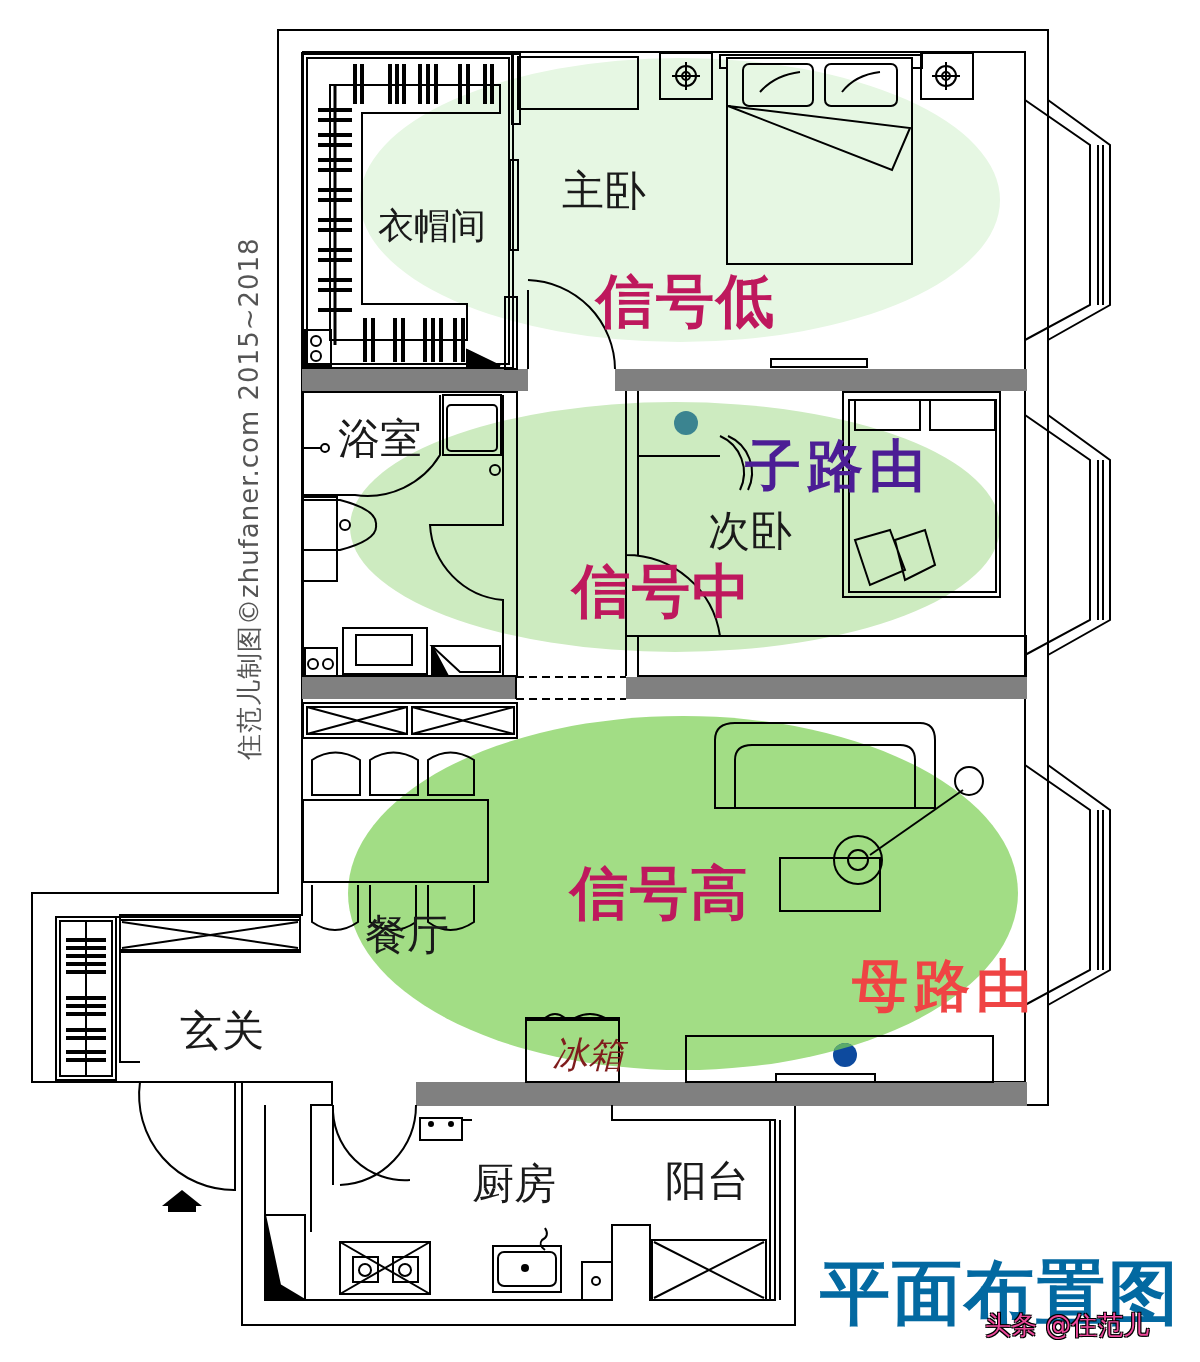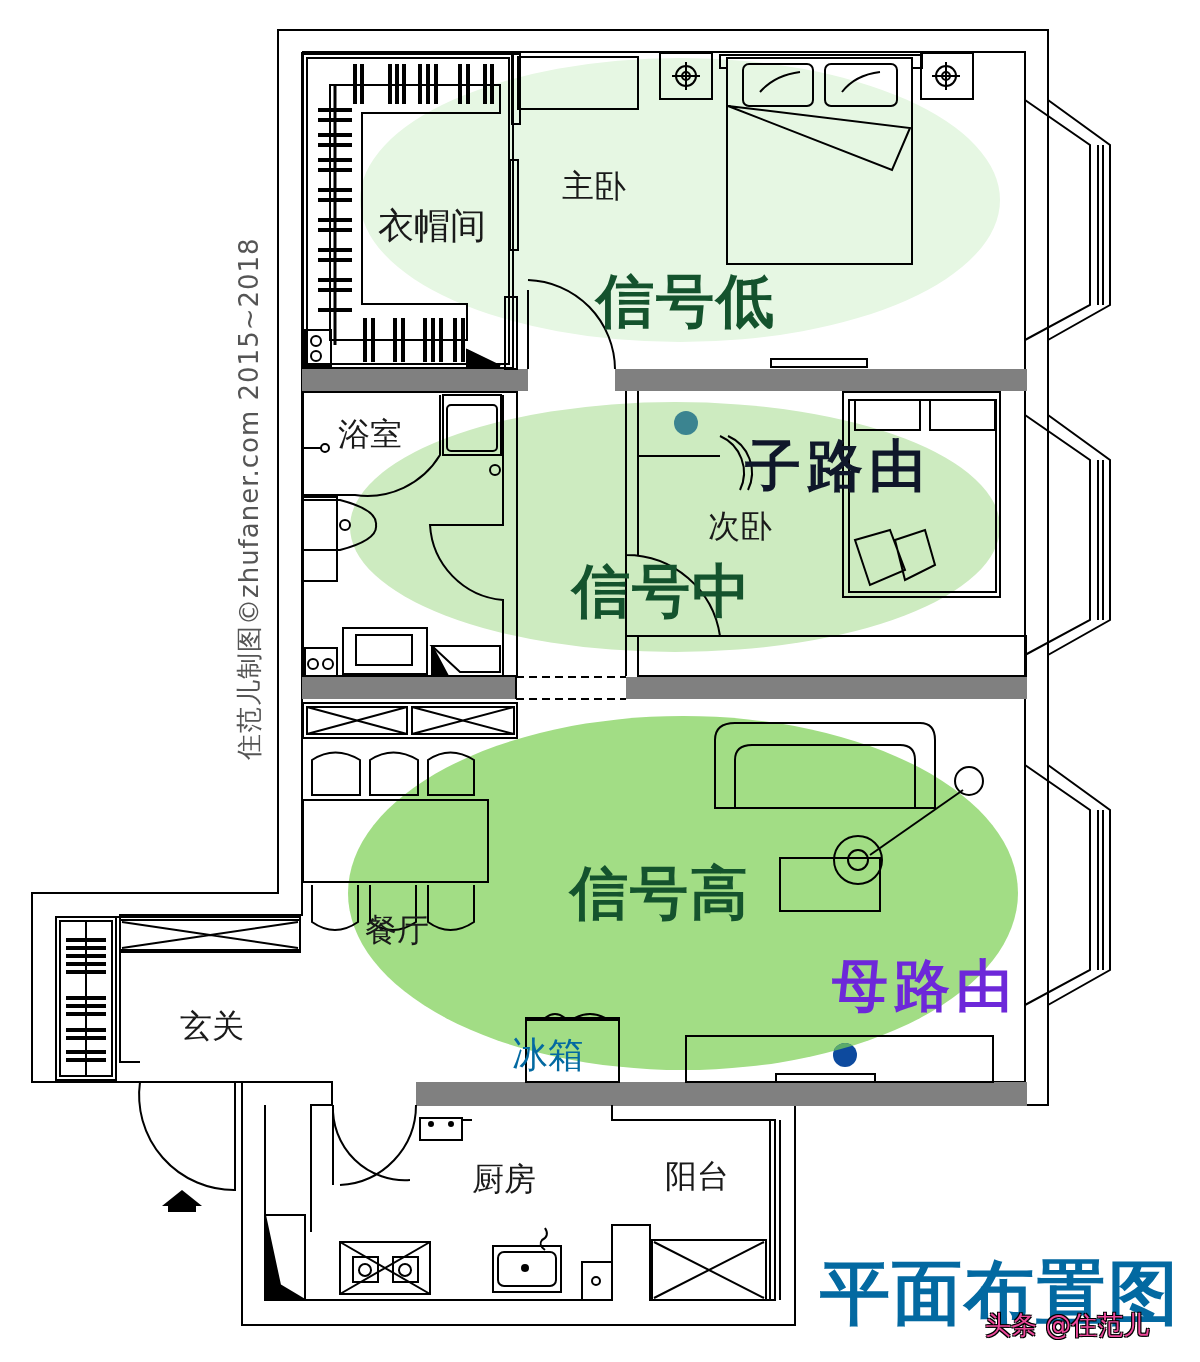--- a/index.html
+++ b/index.html
@@ -1,21 +1,21 @@
 <!DOCTYPE html>
 <html><head>
 <meta charset="utf-8">
 <style>
   html,body{margin:0;padding:0;background:#ffffff;}
   body{width:1200px;height:1362px;position:relative;overflow:hidden;font-family:"DejaVu Sans","Liberation Sans",sans-serif;}
   #plan{position:absolute;left:0;top:0;width:1200px;height:1362px;}
   .lbl{position:absolute;white-space:nowrap;line-height:1;font-family:"DejaVu Sans","Liberation Sans",sans-serif;}
-  .room{font-size:32px;color:#1a1a1a;font-weight:normal;}
+  .room{font-size:42px;color:#1a1a1a;font-weight:normal;}
   .room-sm{font-size:36px;}
-  .sig{font-size:58px;color:#14532d;font-weight:bold;letter-spacing:2px;}
+  .sig{font-size:58px;color:#be185d;font-weight:bold;letter-spacing:2px;}
   .router{font-size:56px;font-weight:bold;letter-spacing:6px;}
   .title{font-size:70px;font-weight:bold;color:#0369a1;letter-spacing:2px;}
   .wm{font-size:26px;color:#ec4899;text-shadow:1px 1px 0 #000,-1px -1px 0 #000,1px -1px 0 #000,-1px 1px 0 #000;}
   .credit{position:absolute;left:232px;top:760px;transform-origin:0 0;transform:rotate(-90deg);font-size:26px;color:#555;white-space:nowrap;font-family:"DejaVu Sans","Liberation Sans",sans-serif;font-weight:normal;letter-spacing:1px;}
 </style>
 </head>
 <body>
 
 <div id="plan">
 <svg width="1200" height="1362" viewBox="0 0 1200 1362" xmlns="http://www.w3.org/2000/svg">
@@ -241,27 +241,27 @@
   <path d="M182 1190 L202 1206 H196 V1212 H168 V1206 H162 Z" fill="#000"></path>
 </svg>
 </div>
 
 <span class="lbl room" style="left:562px;top:170px;">主卧</span>
 <span class="lbl room room-sm" style="left:378px;top:208px;">衣帽间</span>
 <span class="lbl room" style="left:338px;top:418px;">浴室</span>
 <span class="lbl room" style="left:708px;top:510px;">次卧</span>
 <span class="lbl room" style="left:345px;top:914px;margin-left:20px;">餐厅</span>
 <span class="lbl room" style="left:180px;top:1010px;">玄关</span>
-<span class="lbl room room-sm" style="left:512px;top:1037px;color:#0369a1;">冰箱</span>
+<span class="lbl room room-sm" style="left:552px;top:1037px;color:#7f1d1d;font-style:italic;">冰箱</span>
 <span class="lbl room" style="left:472px;top:1163px;">厨房</span>
 <span class="lbl room" style="left:665px;top:1160px;">阳台</span>
 
 <span class="lbl sig" style="left:596px;top:272px;">信号低</span>
 <span class="lbl sig" style="left:572px;top:562px;">信号中</span>
 <span class="lbl sig" style="left:570px;top:864px;">信号高</span>
 
-<span class="lbl router" style="left:745px;top:438px;color:#0f172a;">子路由</span>
-<span class="lbl router" style="left:832px;top:958px;color:#6d28d9;">母路由</span>
+<span class="lbl router" style="left:745px;top:438px;color:#4c1d95;">子路由</span>
+<span class="lbl router" style="left:852px;top:958px;color:#ef4444;">母路由</span>
 
 <span class="credit">住范儿制图©zhufaner.com 2015~2018</span>
 
 <span class="lbl title" style="left:820px;top:1258px;">平面布置图</span>
 <span class="lbl wm" style="left:985px;top:1312px;">头条 @住范儿</span>
 
 </body></html>

